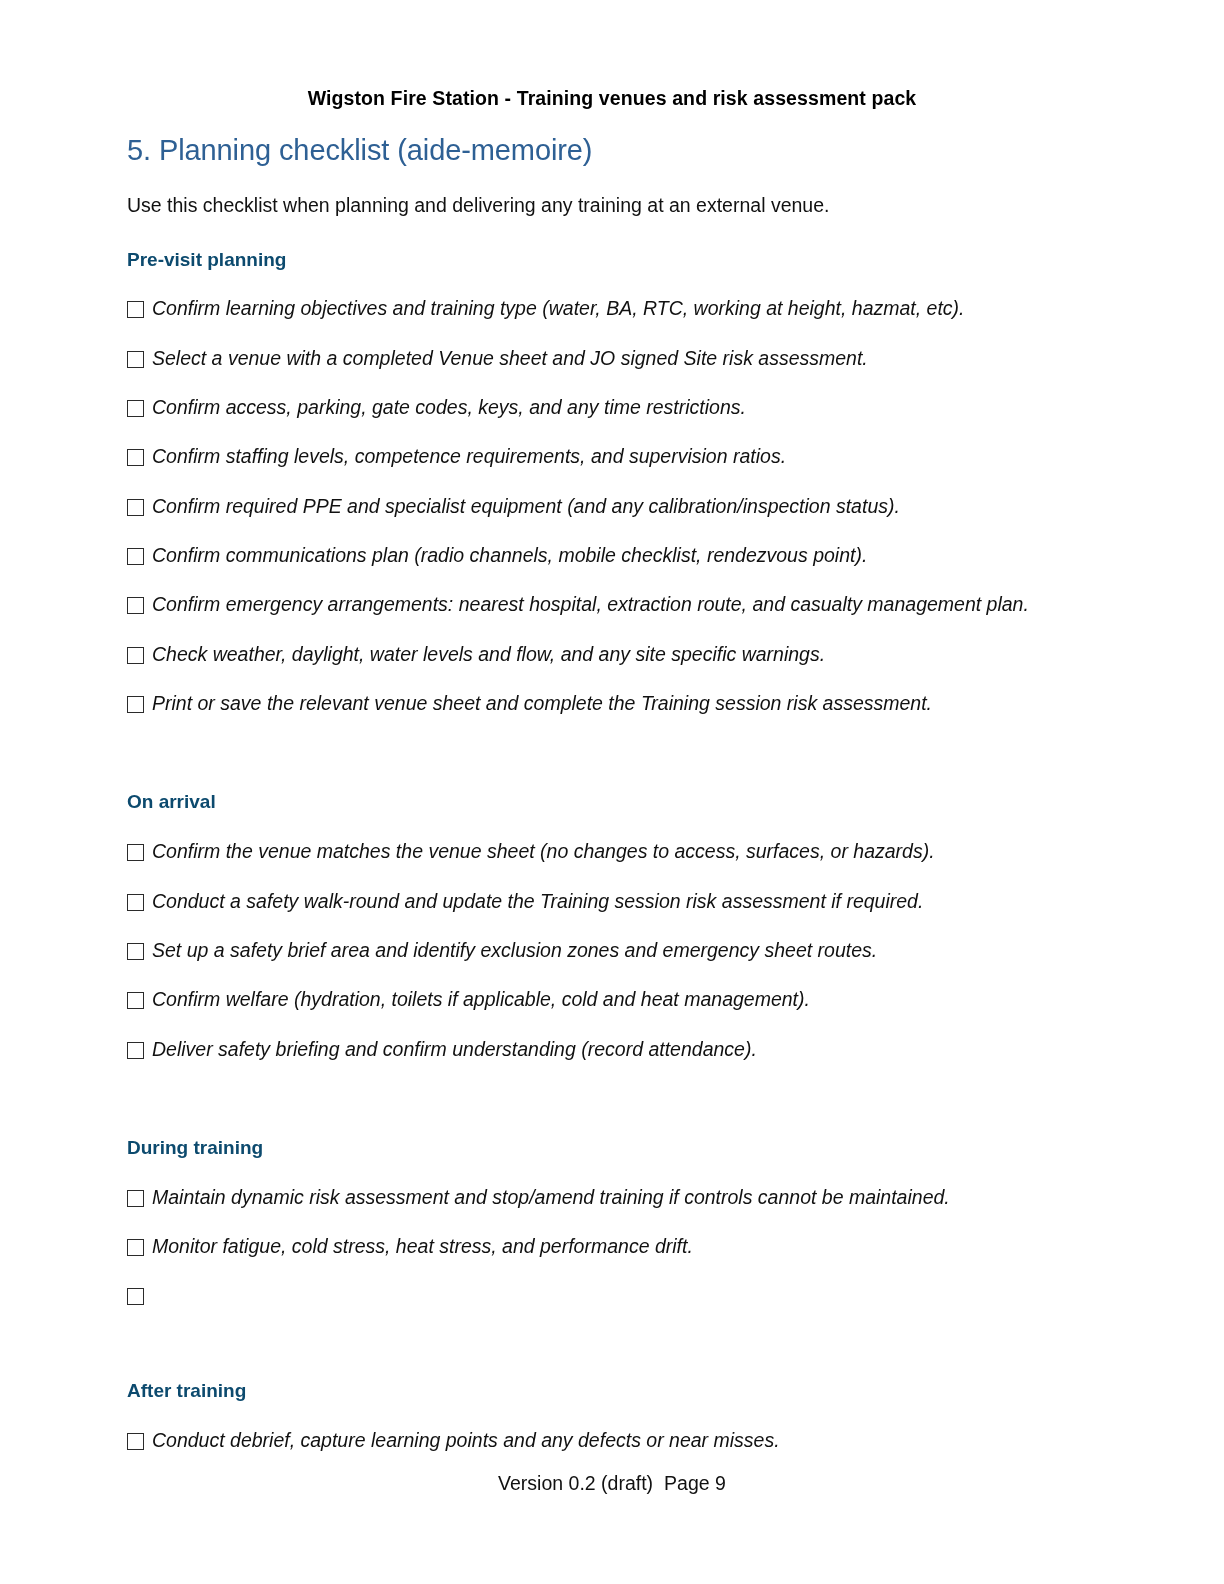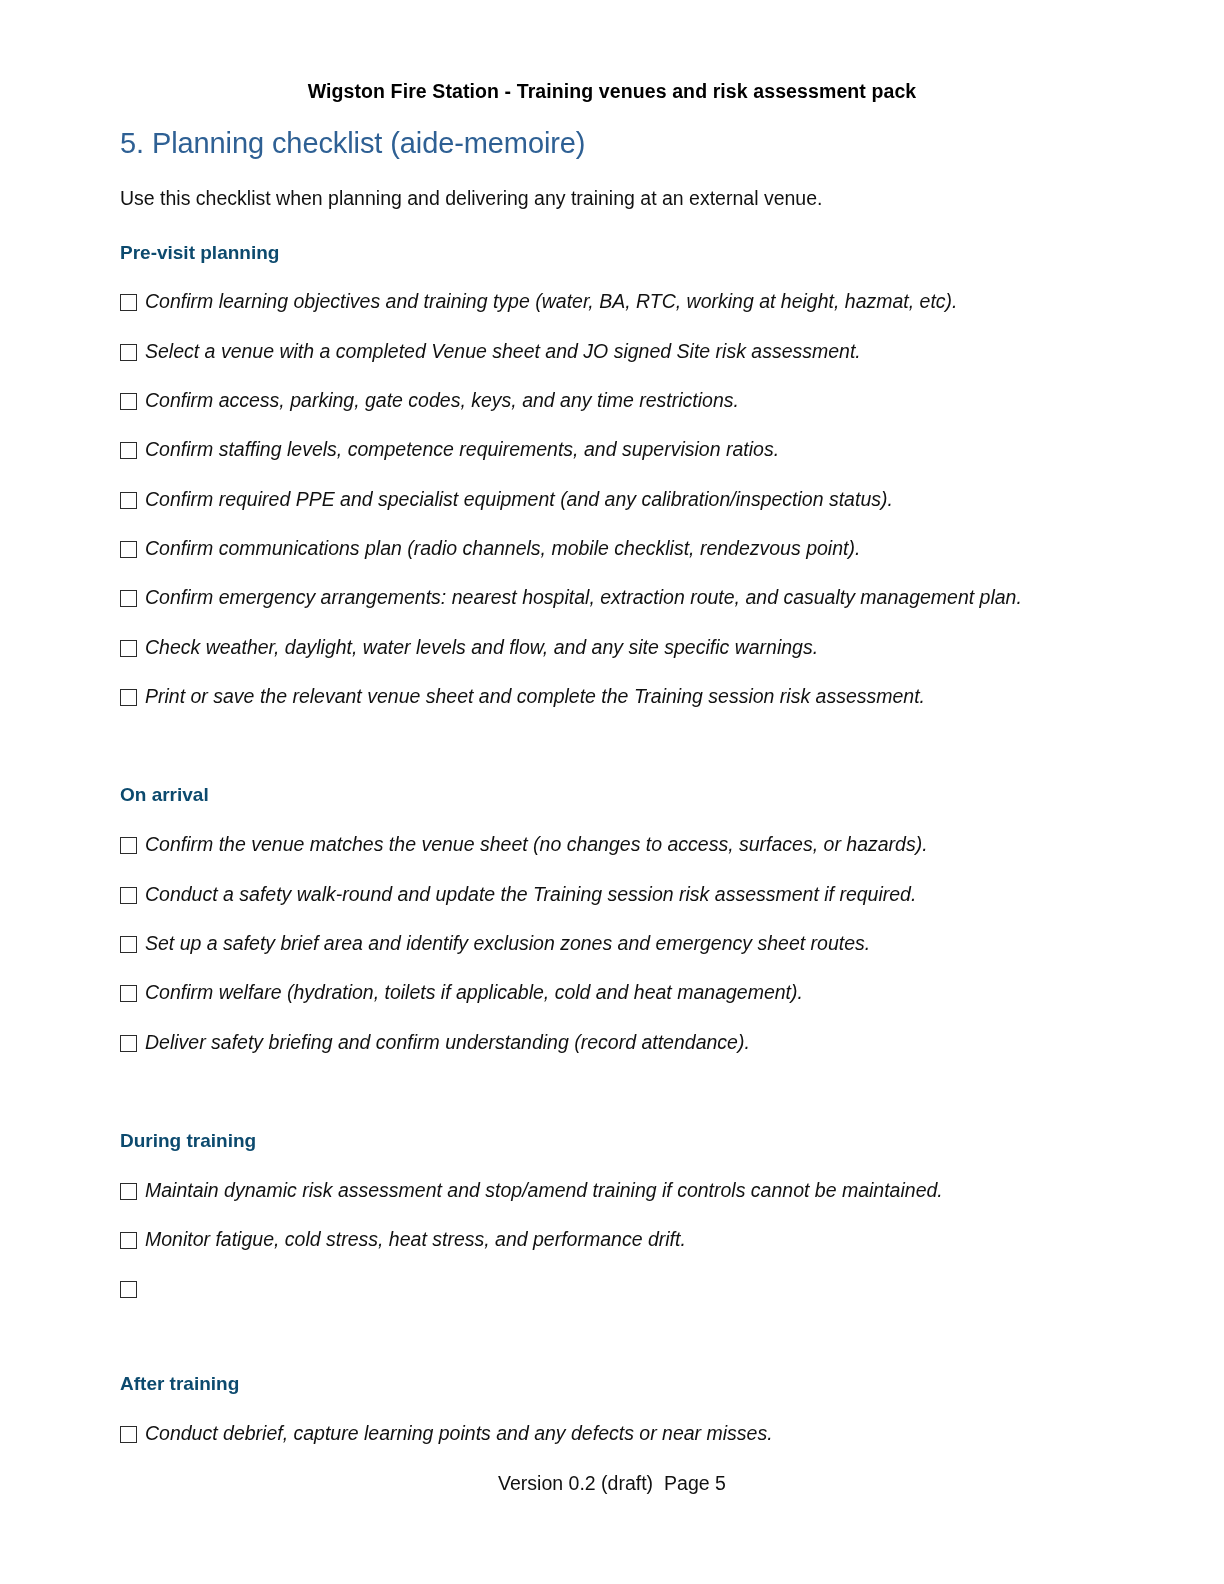--- a/index.html
+++ b/index.html
@@ -13,21 +13,21 @@
     height: 1584px;
     position: relative;
     font-family: "Liberation Sans", sans-serif;
     color: #000000;
     overflow: hidden;
   }
   .page {
     box-sizing: border-box;
     width: 1224px;
     height: 1584px;
-    padding: 8px;
+    padding: 15px;
     position: relative;
   }
 
   
   .doc-header {
     text-align: center;
     font-size: 19.5px;
     font-weight: bold;
     letter-spacing: 0.1px;
     margin: 0;
@@ -214,16 +214,16 @@
           <li class="check-item">
             <span class="checkbox-glyph"></span>
             <span class="check-label">Conduct debrief, capture learning points and any defects or near misses.</span>
           </li>
         </ul>
       </div>
 
   </div>
 
   <div class="doc-footer">
-    <span>Version 0.2 (draft)</span><span class="footer-sep"></span><span>Page 5</span>
+    <span>Version 0.2 (draft)</span><span class="footer-sep"></span><span>Page 9</span>
   </div>
 
 </div>
 
 </body></html>

